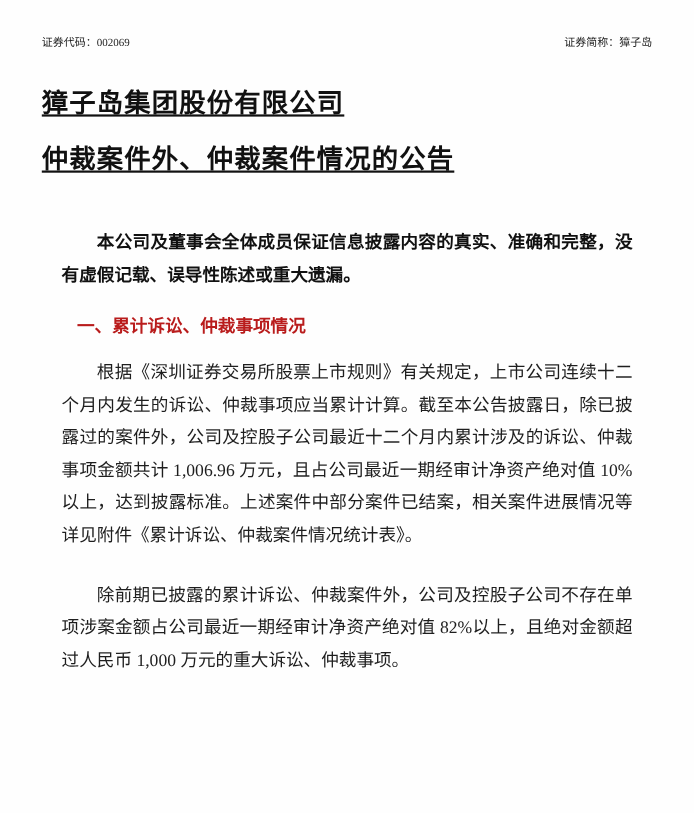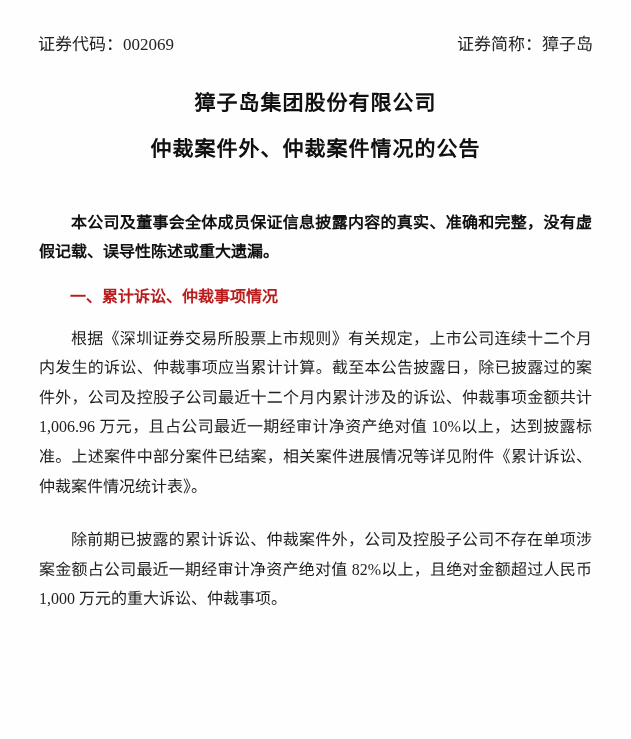--- a/index.html
+++ b/index.html
@@ -15,37 +15,37 @@
     padding: 30px 38px 0 38px;
     background: #fefefe;
     color: #1c1c1c;
     font-family: "Liberation Serif", "DejaVu Serif", serif;
     overflow: hidden;
   }
   .doc-header {
     display: flex;
     justify-content: space-between;
     align-items: baseline;
-    font-size: 17px;
+    font-size: 10px;
     white-space: nowrap;
     color: #222222;
   }
   .doc-title {
     margin: 0;
-    text-align: center;
-    font-size: 21px;
+    font-size: 24px;
     font-weight: 700;
     line-height: 1.4;
     letter-spacing: 1px;
     color: #111111;
+    text-decoration: underline;
   }
   .doc-title.line1 { margin-top: 34px; }
   .doc-title.line2 { margin-top: 17px; }
   p.body-text {
-    margin: 1px;
+    margin: 18px;
     font-size: 16px;
     line-height: 1.85;
     text-align: justify;
     text-indent: 2em;
     color: #1e1e1e;
   }
   p.statement {
     margin-top: 43px;
     font-weight: 700;
     color: #111111;

